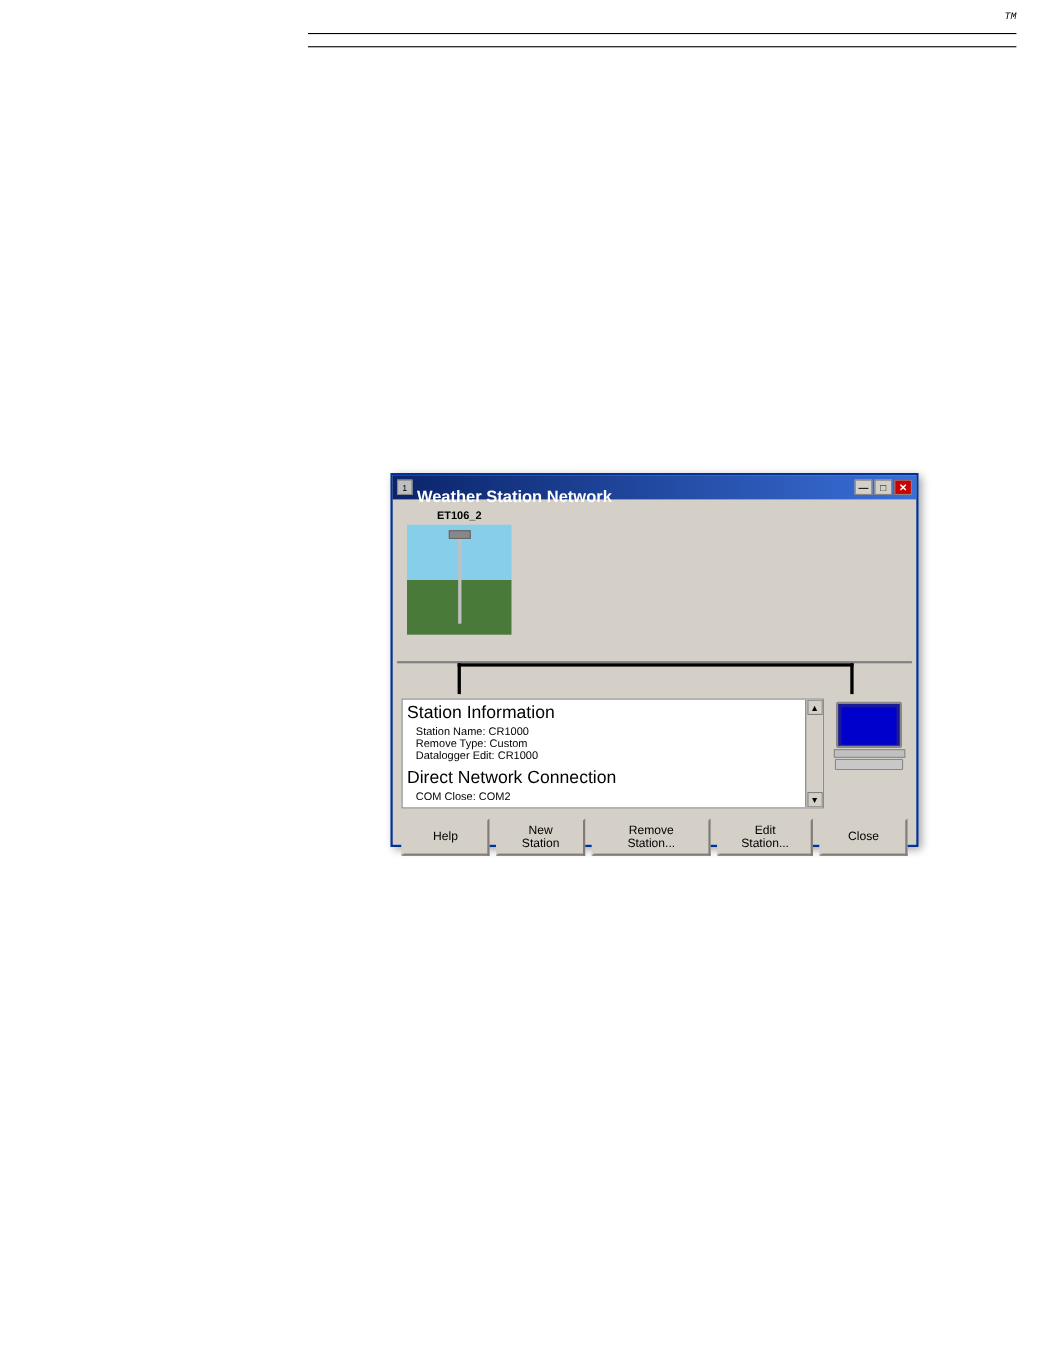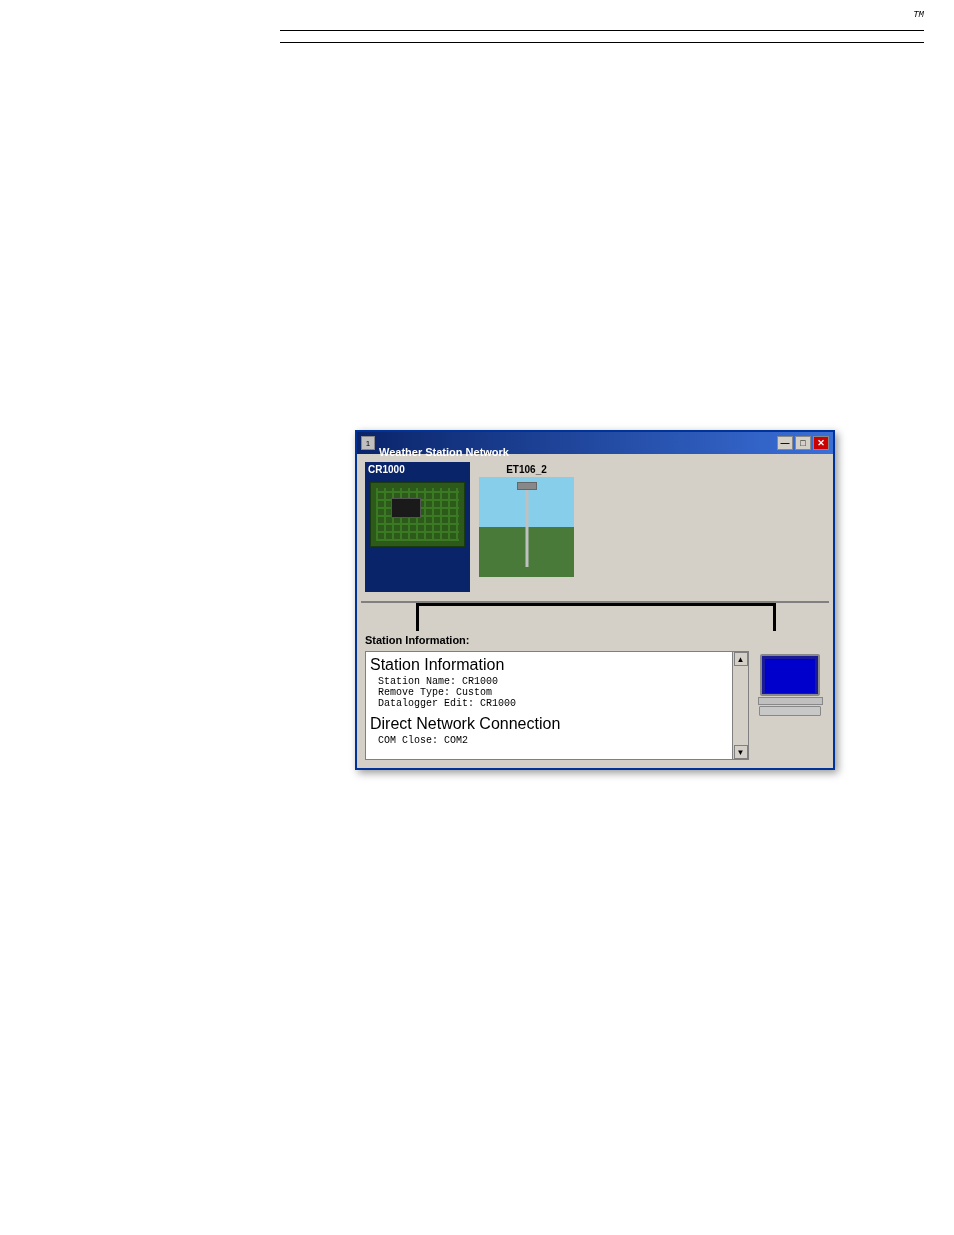--- a/index.html
+++ b/index.html
@@ -79,21 +79,21 @@
       background: #c0c0c0;
       border: 1px solid #888;
       display: flex;
       align-items: center;
       justify-content: center;
       font-size: 8px;
       color: #000;
     }
     .title-bar-text {
       color: white;
-      font-size: 11px;
+      font-size: 15px;
       font-weight: bold;
       margin-top: 17px;
     }
     .title-bar-buttons {
       display: flex;
       gap: 2px;
     }
     .title-btn {
       width: 16px;
       height: 14px;
@@ -248,21 +248,20 @@
       padding-right: 18px;
     }
     .info-section-title {
       font-weight: normal;
       font-size: 16px;
       margin-bottom: 2px;
     }
     .info-row {
       font-size: 10px;
       margin-left: 8px;
-      font-family: Liberation Mono, monospace;
     }
 
     
     .computer-icon {
       width: 70px;
       height: 65px;
       display: flex;
       flex-direction: column;
       align-items: center;
       justify-content: flex-end;
@@ -343,47 +342,40 @@
       <div class="title-btn title-btn-min">—</div>
       <div class="title-btn title-btn-max">□</div>
       <div class="title-btn title-btn-close">✕</div>
     </div>
   </div>
 
   <div class="dialog-body">
 
     <div class="stations-area">
 
-      <div class="station-card station-card-selected">
-        <div class="station-card-label">CR1000</div>
-        <div class="circuit-board">
-          <div class="circuit-chip"></div>
-        </div>
-      </div>
 
       <div class="station-card station-card-unselected">
         <div class="station-card-label station-card-label-dark">ET106_2</div>
         <div class="weather-station-img">
           <div class="weather-station-pole"></div>
           <div class="weather-sensor"></div>
         </div>
       </div>
 
     </div>
 
     <div style="position:relative; height: 28px; flex-shrink:0;">
 
       <div style="position:absolute; top:0; left:55px; width:3px; height:28px; background:#000;"></div>
 
       <div style="position:absolute; top:0; left:55px; width:360px; height:3px; background:#000;"></div>
 
       <div style="position:absolute; top:0; left:412px; width:3px; height:28px; background:#000;"></div>
     </div>
 
-    <div class="station-info-label">Station Information:</div>
 
     <div class="info-section">
 
       <div class="info-box">
         <div class="info-content">
           <div class="info-section-title">Station Information</div>
           <div class="info-row">Station Name: CR1000</div>
           <div class="info-row">Remove Type: Custom</div>
           <div class="info-row">Datalogger Edit: CR1000</div>
           <div style="height:6px;"></div>
@@ -400,15 +392,22 @@
       <div class="computer-icon">
         <div class="monitor">
           <div class="monitor-screen"></div>
         </div>
         <div class="computer-base"></div>
         <div class="keyboard"></div>
       </div>
 
     </div>
 
+    <div class="buttons-row">
+      <button class="dialog-btn">Help</button>
+      <button class="dialog-btn">New Station</button>
+      <button class="dialog-btn">Remove Station...</button>
+      <button class="dialog-btn">Edit Station...</button>
+      <button class="dialog-btn">Close</button>
+    </div>
 
   </div>
 </div>
 
 </body></html>

